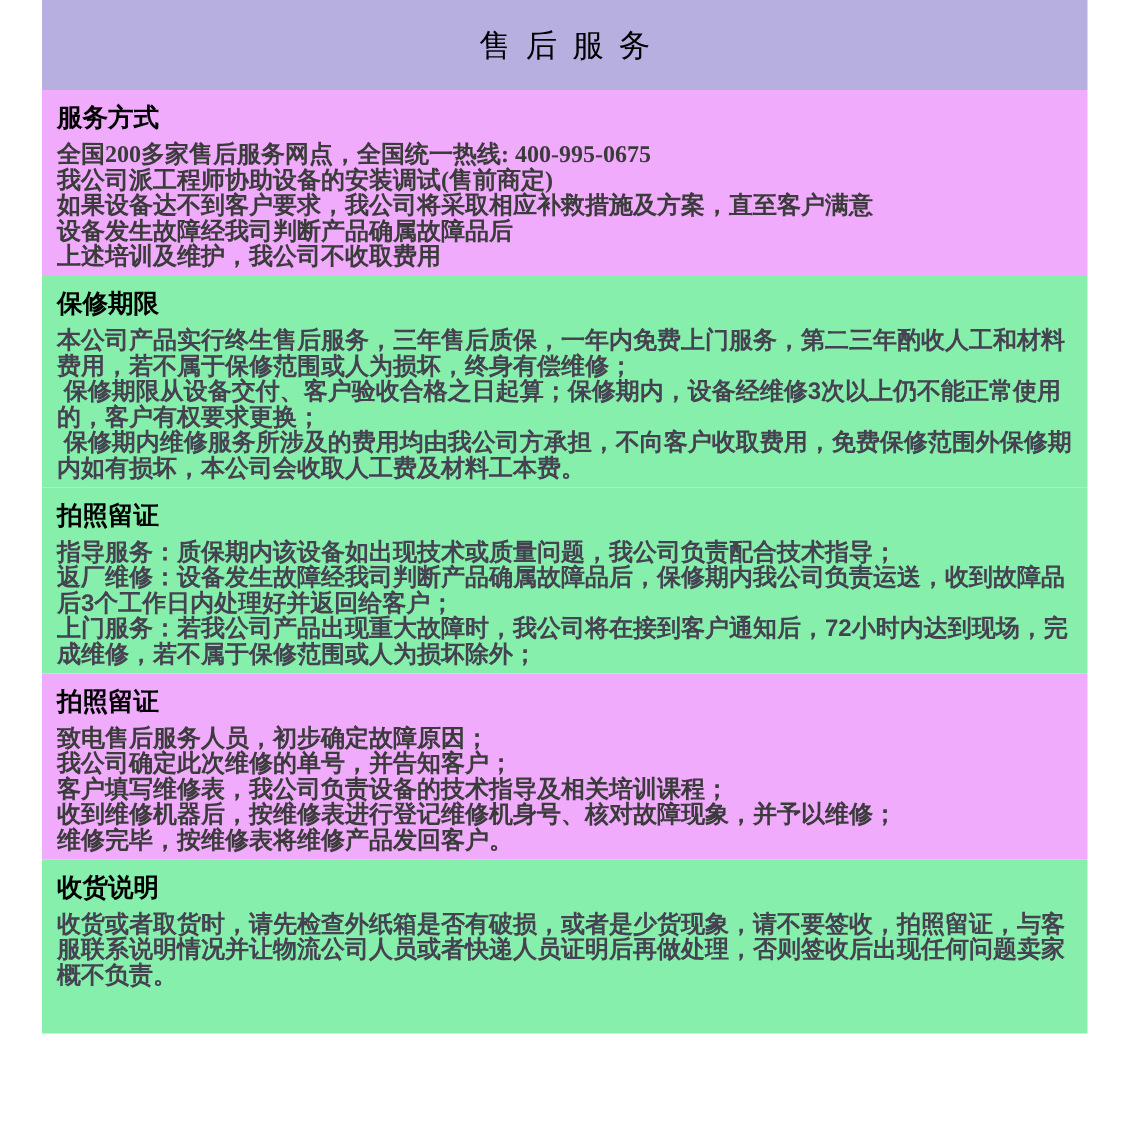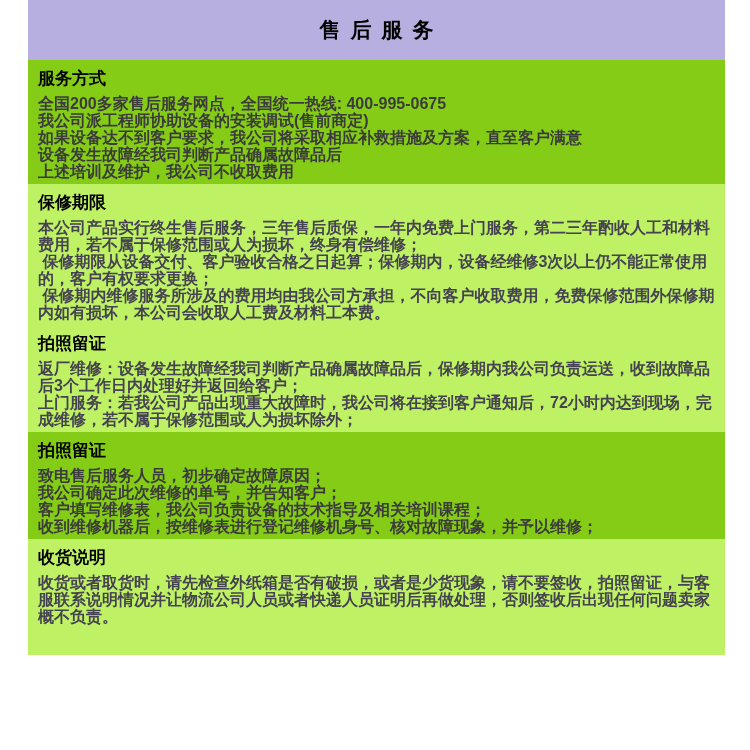--- a/index.html
+++ b/index.html
@@ -8,27 +8,27 @@
     font-family:"Liberation Sans","DejaVu Sans",sans-serif;
     -webkit-font-smoothing:antialiased;
   }
   .page { width:697px; margin:0 25px 0 28px; }
 
   .banner {
     height:60px; background:#b8afe1;
     display:flex; align-items:center; justify-content:center;
   }
   .banner h1 {
-    margin:0; font-size:21px; font-weight:bold; color:#000;
+    margin:0; font-size:21px; font-weight:normal; color:#000;
     letter-spacing:10px; text-indent:10px;
   }
 
   .sec { padding:8px 10px 4px 10px; }
-  .sec.pink   { background:#84cc16; }
-  .sec.purple { background:#bef264; }
+  .sec.pink   { background:#f0abfc;font-family:Liberation Serif, serif; }
+  .sec.purple { background:#86efac; }
 
   .sec h2 {
     margin:0 0 5px 0; font-size:17px; line-height:22px;
     font-weight:bold; color:#000;
   }
   .sec p {
     margin:0; font-size:16px; line-height:17px; font-weight:bold;
     white-space:pre-wrap; word-break:break-all;
   }
   .sec.pink   p { color:#3b3b3b; }
@@ -57,30 +57,32 @@
   <section class="sec purple">
     <h2>保修期限</h2>
     <p>本公司产品实行终生售后服务，三年售后质保，一年内免费上门服务，第二三年酌收人工和材料费用，若不属于保修范围或人为损坏，终身有偿维修；</p>
     <p> 保修期限从设备交付、客户验收合格之日起算；保修期内，设备经维修3次以上仍不能正常使用的，客户有权要求更换；</p>
     <p> 保修期内维修服务所涉及的费用均由我公司方承担，不向客户收取费用，免费保修范围外保修期内如有损坏，本公司会收取人工费及材料工本费。</p>
   </section>
 
 
   <section class="sec purple">
     <h2>拍照留证</h2>
+    <p>指导服务：质保期内该设备如出现技术或质量问题，我公司负责配合技术指导；</p>
     <p>返厂维修：设备发生故障经我司判断产品确属故障品后，保修期内我公司负责运送，收到故障品后3个工作日内处理好并返回给客户；</p>
     <p>上门服务：若我公司产品出现重大故障时，我公司将在接到客户通知后，72小时内达到现场，完成维修，若不属于保修范围或人为损坏除外；</p>
   </section>
 
   <section class="sec pink">
     <h2>拍照留证</h2>
     <p>致电售后服务人员，初步确定故障原因；</p>
     <p>我公司确定此次维修的单号，并告知客户；</p>
     <p>客户填写维修表，我公司负责设备的技术指导及相关培训课程；</p>
     <p>收到维修机器后，按维修表进行登记维修机身号、核对故障现象，并予以维修；</p>
+    <p>维修完毕，按维修表将维修产品发回客户。</p>
   </section>
 
   <section class="sec purple last">
     <h2>收货说明</h2>
     <p>收货或者取货时，请先检查外纸箱是否有破损，或者是少货现象，请不要签收，拍照留证，与客服联系说明情况并让物流公司人员或者快递人员证明后再做处理，否则签收后出现任何问题卖家概不负责。</p>
   </section>
 
 </div>
 
 </body></html>

